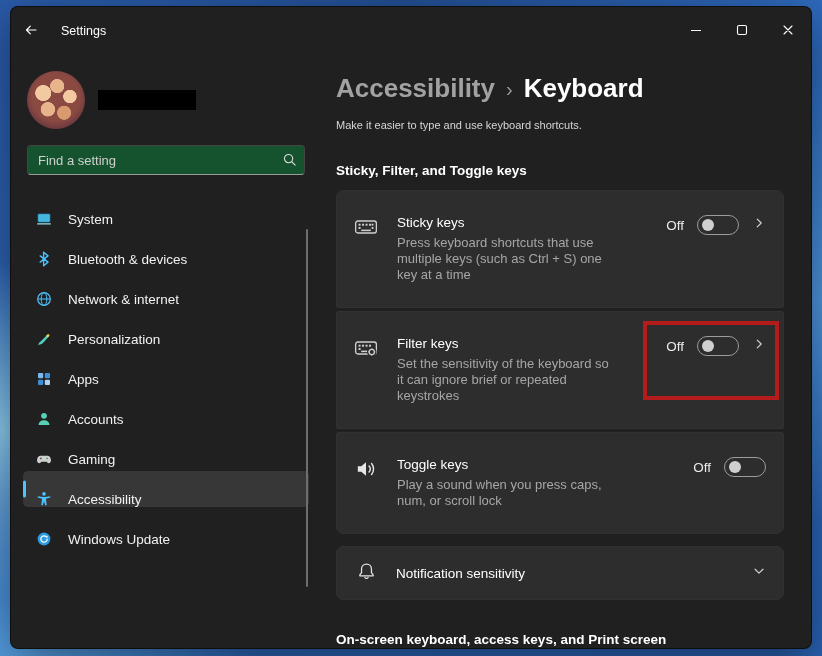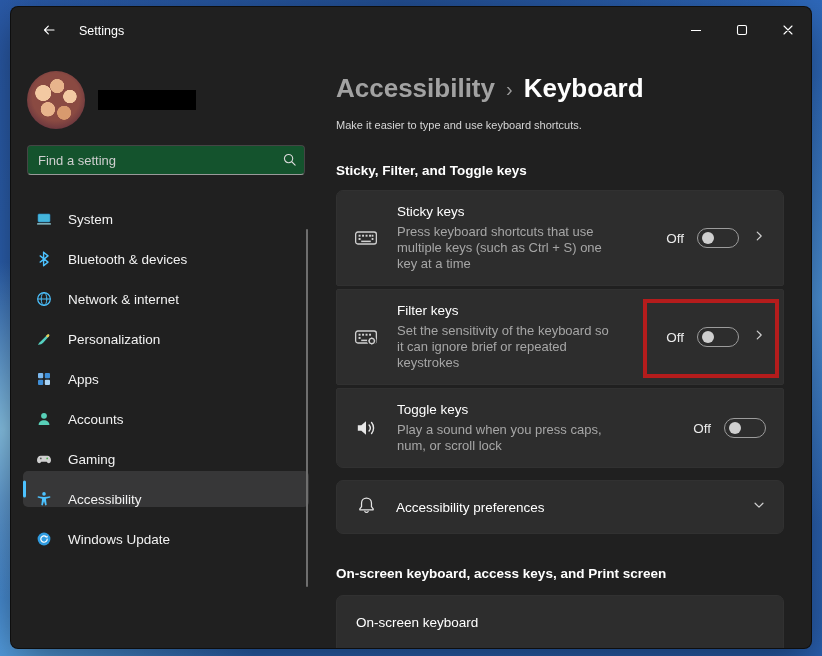--- a/index.html
+++ b/index.html
@@ -13,21 +13,21 @@
       radial-gradient(500px 200px at 400px 0px, #224e92 0%, rgba(34,78,146,0) 80%),
       linear-gradient(150deg, #2a5aa8 0%, #2f6cc0 50%, #2a62b4 100%);
   }
   .window {
     position:absolute; left:10px; top:6px; width:802px; height:643px;
     background:#202020; border-radius:8px; overflow:hidden;
     border:1px solid rgba(0,0,0,.55);
     box-shadow:0 14px 44px rgba(0,0,0,.45);
   }
   
-  .titlebar { height:48px; display:flex; align-items:center; padding-left:22px;justify-content:space-between; }
+  .titlebar { height:48px; display:flex; align-items:center; padding-left:4px;justify-content:space-between; }
   .icon-btn { background:transparent; border:none; cursor:pointer; display:flex; align-items:center; justify-content:center; }
   .back-btn { width:32px; height:32px; border-radius:4px; }
   .app-title { color:#ffffff; font-size:12.5px; margin-left:14px; }
   .win-controls { margin-left:auto; display:flex; align-self:stretch; }
   .win-controls .icon-btn { width:46px; height:100%; }
   
   .body-row { display:flex; height:calc(100% - 48px); }
   .sidebar { width:310px; flex-shrink:0; position:relative; padding-top:8px; }
   .user-row { display:flex; align-items:center; gap:13px; padding:8px 16px 0 16px; cursor:pointer; }
   .avatar {
@@ -64,21 +64,21 @@
   
   main { flex:1; padding:14px 27px 0 15px; position:relative; overflow:hidden; }
   .breadcrumb { display:flex; align-items:center; gap:11px; font-size:26px; font-weight:600; line-height:34px; }
   .crumb-parent { color:#a2a2a2; cursor:pointer; }
   .crumb-sep { color:#9a9a9a; font-size:20px; font-weight:400; padding-top:3px; }
   .crumb-current { color:#ffffff; }
   .subtitle { margin-top:13px; color:#d6d6d6; font-size:11px; }
   .section-header { margin-top:32px; color:#ffffff; font-size:13.5px; font-weight:700; }
   .card-group { margin-top:12px; display:flex; flex-direction:column; gap:3px; }
   .card { background:#2d2d2d; border:1px solid #313131; }
-  .setting-card { display:flex; align-items:center; padding:13px 17px; position:relative; border-radius:2px; }
+  .setting-card { display:flex; align-items:flex-start; padding:24px 17px; position:relative; border-radius:2px; }
   .card-group .setting-card:first-child { border-radius:7px 7px 2px 2px; }
   .card-group .setting-card:last-child { border-radius:2px 2px 7px 7px; }
   .card-icon { width:24px; display:flex; margin-right:19px; flex-shrink:0; }
   .card-title { color:#ffffff; font-size:13.5px; margin-bottom:5px; }
   .card-desc { color:#a6a6a6; font-size:13px; line-height:16px; max-width:212px; }
   .card-controls { margin-left:auto; display:flex; align-items:center; gap:13px; }
   .off-label { color:#eaeaea; font-size:13.5px; }
   .toggle { width:42px; height:20px; border:1px solid #9c9c9c; border-radius:11px;
     position:relative; background:transparent; cursor:pointer; flex-shrink:0; }
   .knob { position:absolute; left:4px; top:3px; width:12px; height:12px; border-radius:50%; background:#cfcfcf; }
@@ -331,21 +331,21 @@
         </div>
       </div>
 
       <div class="card notification-card">
         <span>
           <svg width="21" height="21" viewBox="0 0 22 22">
               <path d="M11 3.2c-2.9 0-5.2 2.3-5.2 5.2v3.9L4 14.6v.9h14v-.9l-1.8-2.3V8.4c0-2.9-2.3-5.2-5.2-5.2z" fill="none" stroke="#e6e6e6" stroke-width="1.3" stroke-linejoin="round"></path>
               <path d="M9.3 17.2a1.9 1.9 0 0 0 3.4 0" stroke="#e6e6e6" stroke-width="1.3" fill="none" stroke-linecap="round"></path>
             </svg>
         </span>
-        <span class="notif-label">Accessibility preferences</span>
+        <span class="notif-label">Notification sensitivity</span>
         <div class="card-controls">
           <span><svg width="14" height="14" viewBox="0 0 16 16">
                 <path d="M3.5 6 8 10.5 12.5 6" stroke="#cfcfcf" stroke-width="1.4" fill="none" stroke-linecap="round" stroke-linejoin="round"></path>
               </svg></span>
         </div>
       </div>
 
       <h2 class="section-header">On-screen keyboard, access keys, and Print screen</h2>
 
       <div class="card partial-card">

